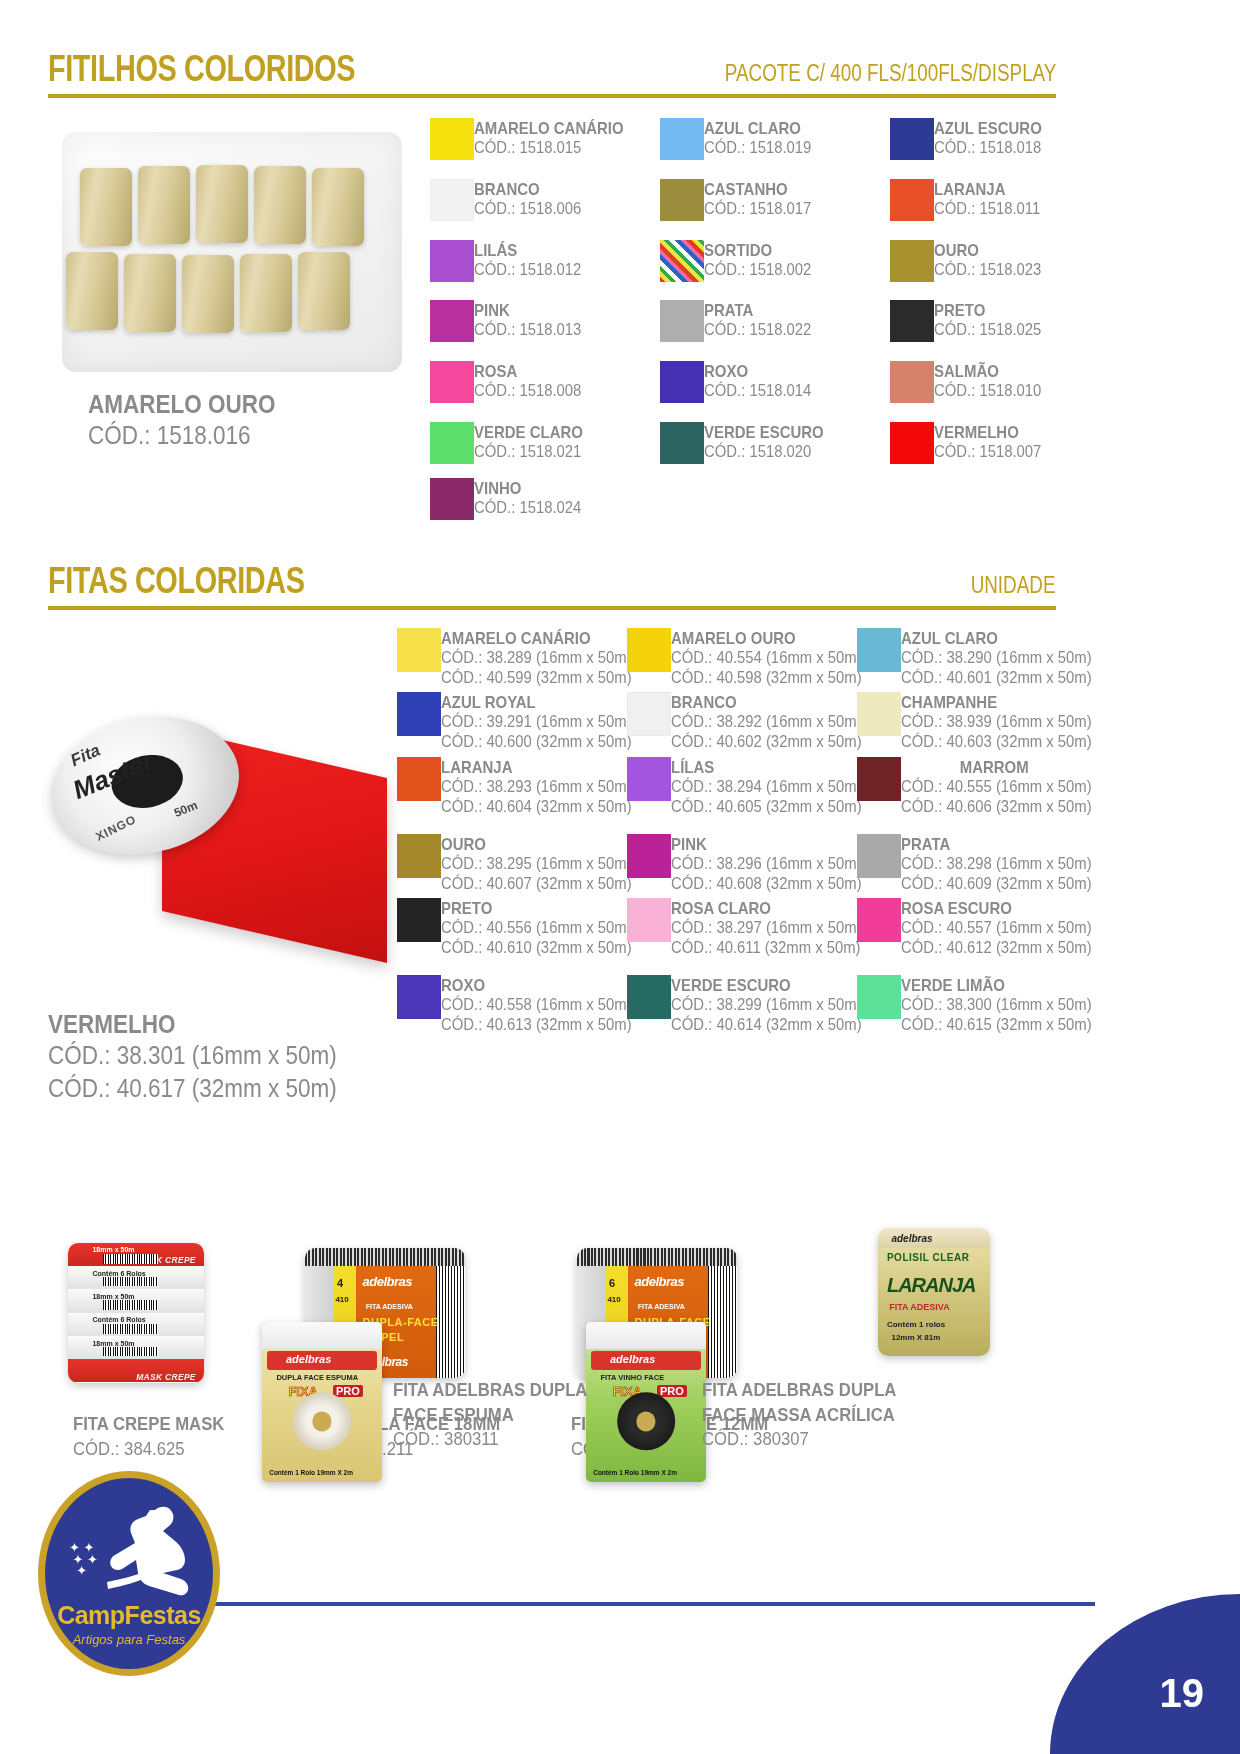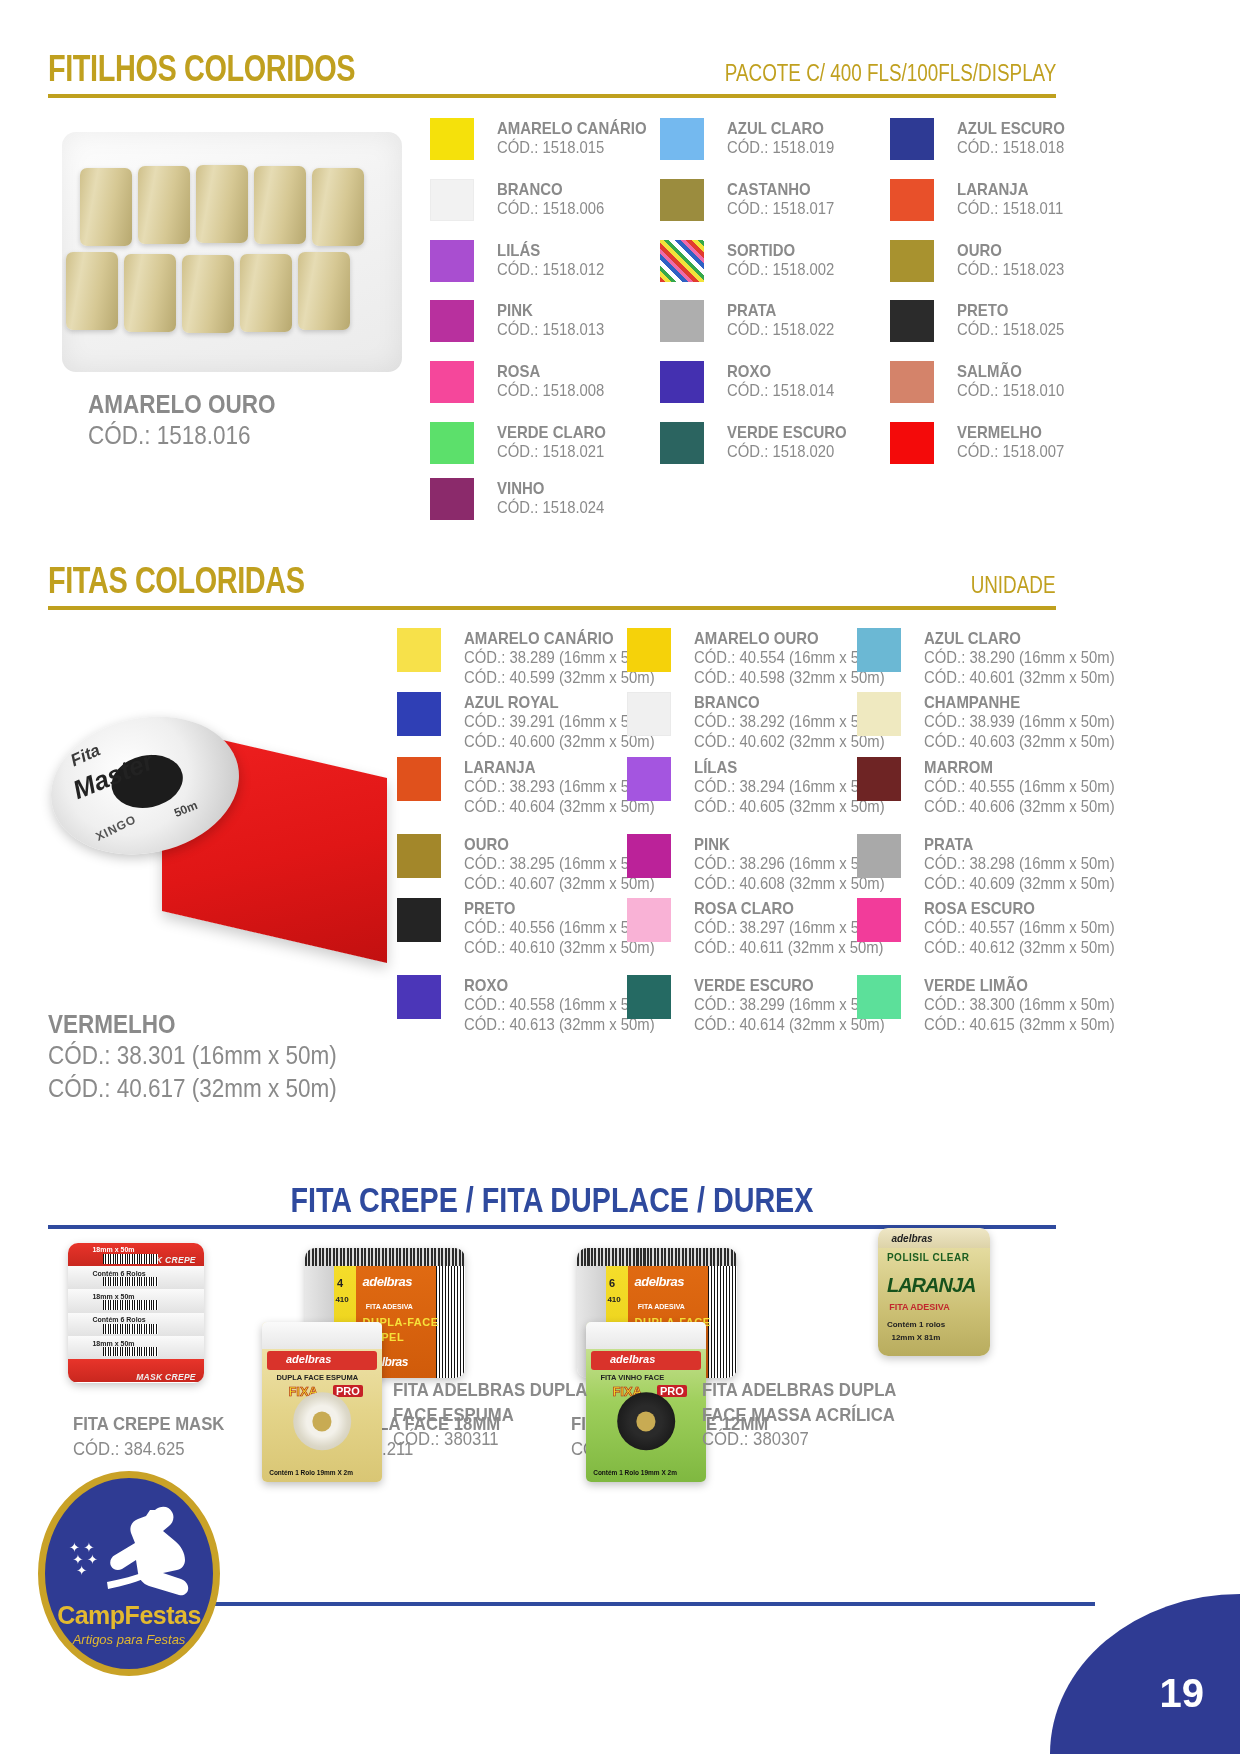--- a/index.html
+++ b/index.html
@@ -25,21 +25,21 @@
     transform: scaleX(0.78); transform-origin: left bottom;
     white-space: nowrap;
   }
   .sec-sub {
     font-size: 23px; color: #c0a01f; font-weight: normal;
     transform: scaleX(0.82); transform-origin: right bottom;
     white-space: nowrap; padding-bottom: 3px;
   }
 
   
-  .entry { position: absolute; display: flex; gap: 23px; align-items: flex-start; }
+  .entry { position: absolute; display: flex; gap: 0; align-items: flex-start; }
   .swatch { width: 44px; height: 42px; flex: none; }
   .sw-txt { padding-top: 1px; }
   .sw-name {
     font-size: 17px; font-weight: bold; color: #8a8a8a;
     transform: scaleX(0.88); transform-origin: left center;
     white-space: nowrap; line-height: 1.12;
   }
   .sw-code {
     font-size: 16.5px; color: #8a8a8a; line-height: 1.2;
     transform: scaleX(0.9); transform-origin: left center;
@@ -502,21 +502,21 @@
         </div>
       </div>
       <div class="entry" style="left: 627px; top: 757px;">
         <div class="swatch" style="background: rgb(164, 85, 224); height: 44px;"></div>
         <div class="sw-txt">
           <div class="sw-name">LÍLAS</div>
           <div class="sw-code">CÓD.: 38.294 (16mm x 50m)</div>
           <div class="sw-code">CÓD.: 40.605 (32mm x 50m)</div>
         </div>
       </div>
-      <div class="entry" style="left: 857px; top: 757px;">
+      <div class="entry" style="left: 857px; top: 757px; text-align: center;">
         <div class="swatch" style="background: rgb(110, 36, 36); height: 44px;"></div>
         <div class="sw-txt">
           <div class="sw-name">MARROM</div>
           <div class="sw-code">CÓD.: 40.555 (16mm x 50m)</div>
           <div class="sw-code">CÓD.: 40.606 (32mm x 50m)</div>
         </div>
       </div>
       <div class="entry" style="left: 397px; top: 834px;">
         <div class="swatch" style="background: rgb(163, 135, 42); height: 44px;"></div>
         <div class="sw-txt">
@@ -584,23 +584,20 @@
       <div class="entry" style="left: 857px; top: 975px;">
         <div class="swatch" style="background: rgb(92, 224, 154); height: 44px;"></div>
         <div class="sw-txt">
           <div class="sw-name">VERDE LIMÃO</div>
           <div class="sw-code">CÓD.: 38.300 (16mm x 50m)</div>
           <div class="sw-code">CÓD.: 40.615 (32mm x 50m)</div>
         </div>
       </div>
     </div>
 
-  <div class="blue-head">
-    <span class="blue-title">FITA CREPE / FITA DUPLACE / DUREX</span>
-  </div>
 
   <div class="tapephoto" style="left:68px; top:1243px; width:136px; height:140px;">
     <div class="tape-roll">
       <div class="mc-band red" style="top:0%;"></div>
       <div class="mc-band white" style="top:16.6%;"></div>
       <div class="mc-band white" style="top:33.2%;"></div>
       <div class="mc-band white" style="top:49.8%;"></div>
       <div class="mc-band white" style="top:66.4%;"></div>
       <div class="mc-band red" style="top:83%;"></div>
       <div class="mc-text onred" style="top:2%;">18mm x 50m</div>

